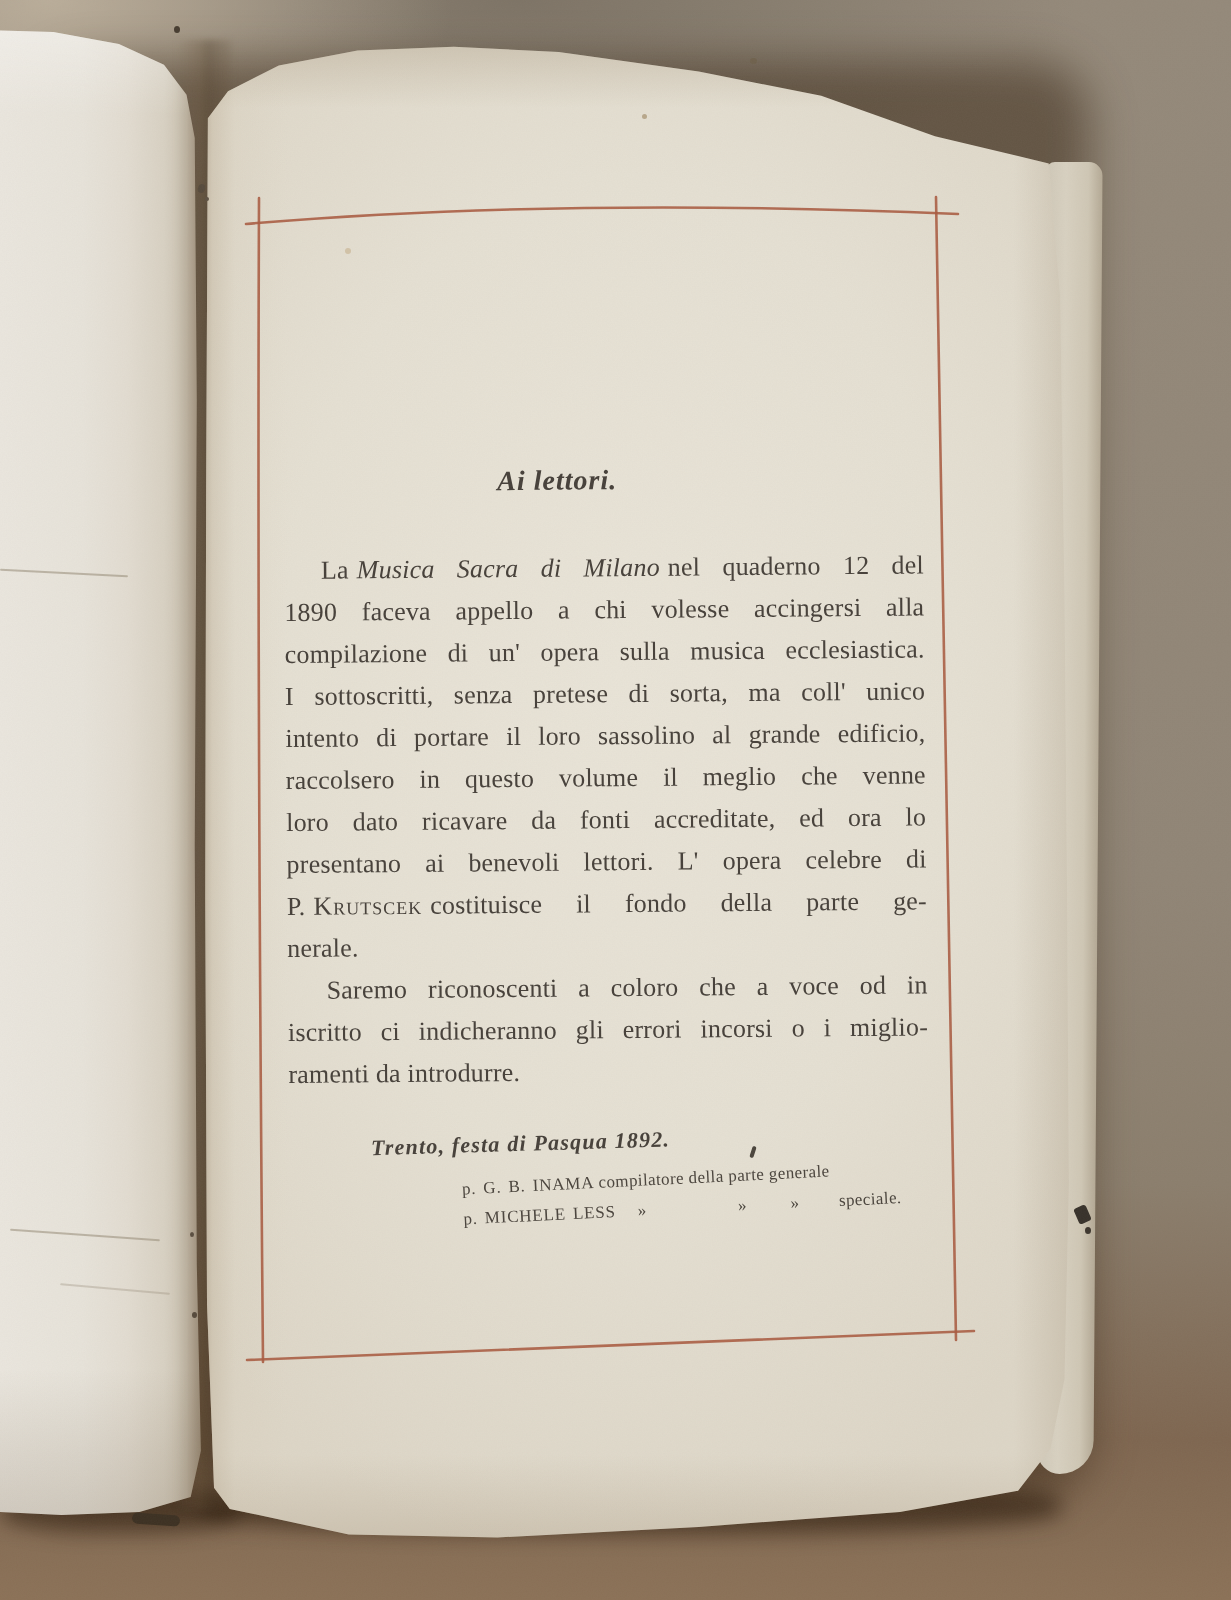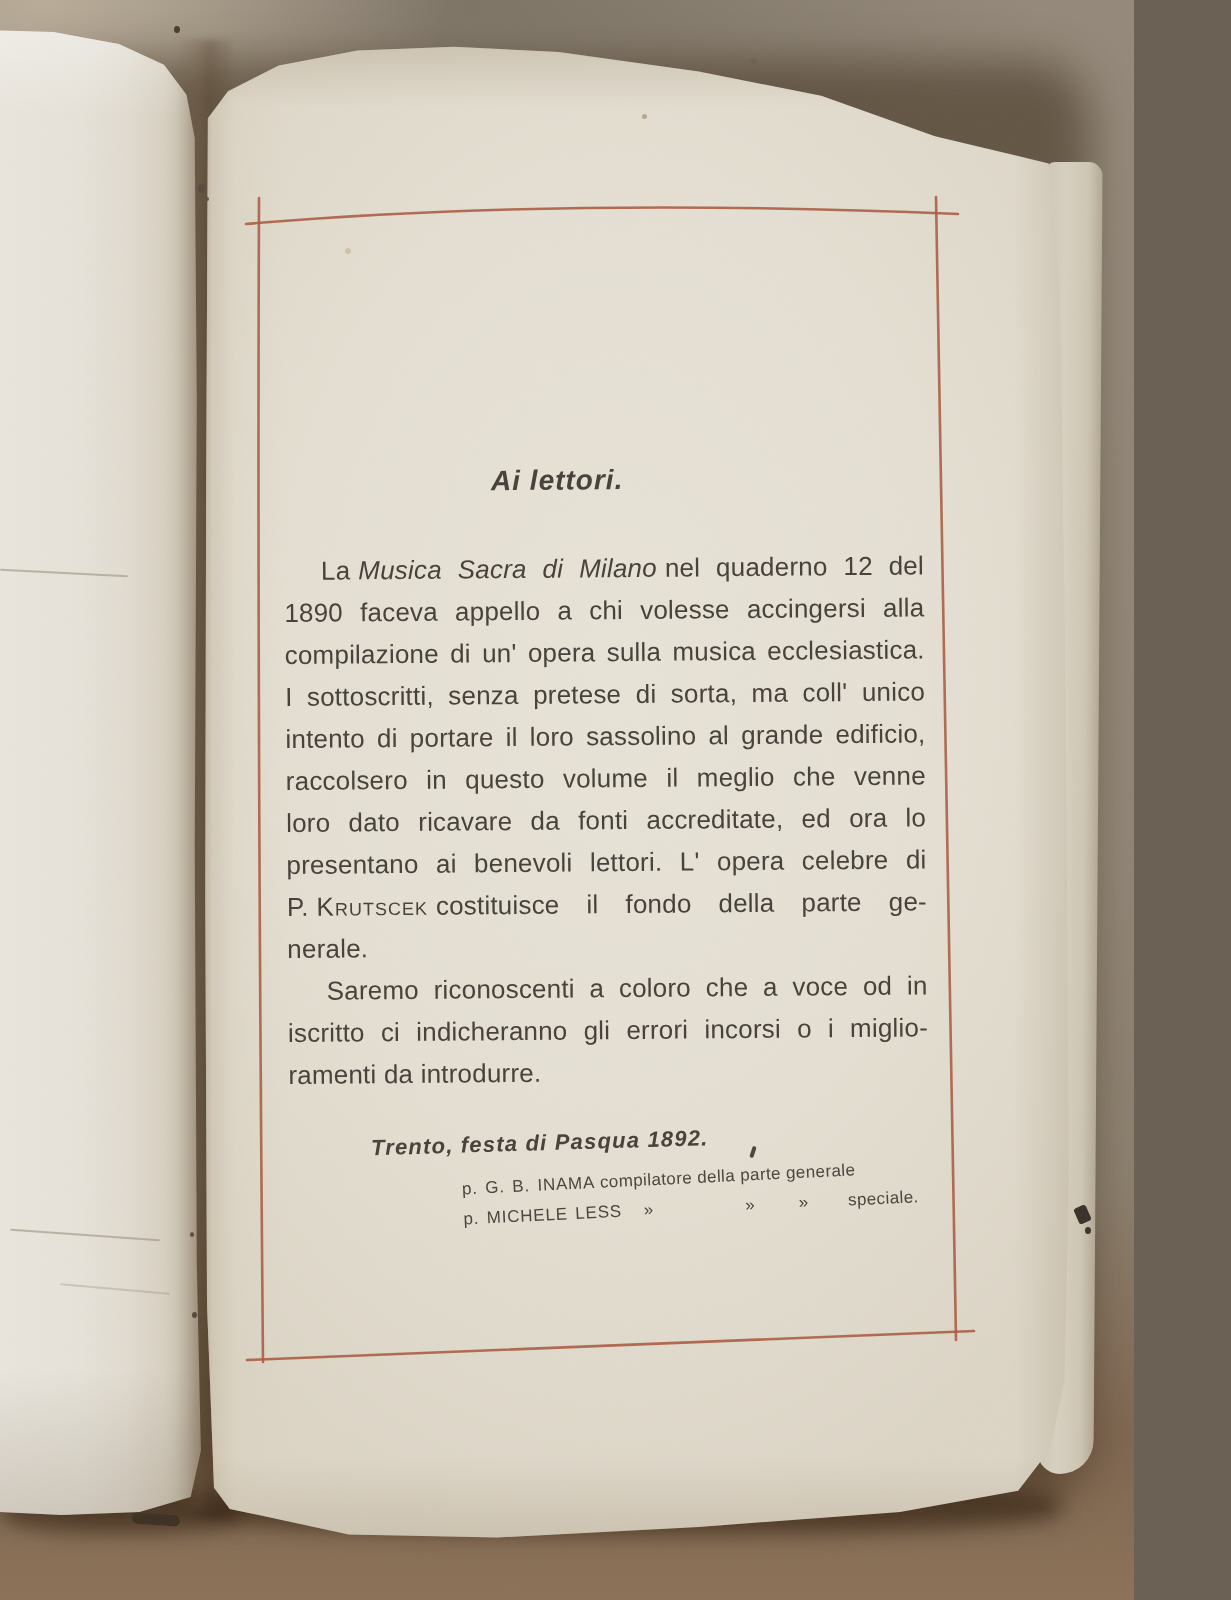--- a/index.html
+++ b/index.html
@@ -1,18 +1,18 @@
 <!DOCTYPE html>
 <html><head>
 <meta charset="utf-8">
 <style>
   html,body{margin:0;padding:0;background:#6b6154;}
   .scene{
-    position:relative;width:1134px;height:1600px;overflow:hidden;
-    font-family:Liberation Sans, sans-serif;
+    position:relative;width:1231px;height:1600px;overflow:hidden;
+    font-family:Liberation Serif, serif;
     background:
       radial-gradient(ellipse 620px 330px at 4% 0%, rgba(193,180,160,0.85), rgba(193,180,160,0) 65%),
       radial-gradient(ellipse 800px 260px at 42% 0%, rgba(97,89,77,0.45), rgba(97,89,77,0) 70%),
       linear-gradient(to bottom, #94897a 0%, #908576 55%, #8b7e6d 74%, #7e6650 90%, #8b7157 100%),
       #8d8072;
   }
   .shadow-blob{position:absolute;filter:blur(22px);background:rgba(52,33,16,0.5);border-radius:60px;}
   .shadow-under{position:absolute;filter:blur(10px);background:rgba(38,22,8,0.55);border-radius:40%;}
 
   .left-page{

